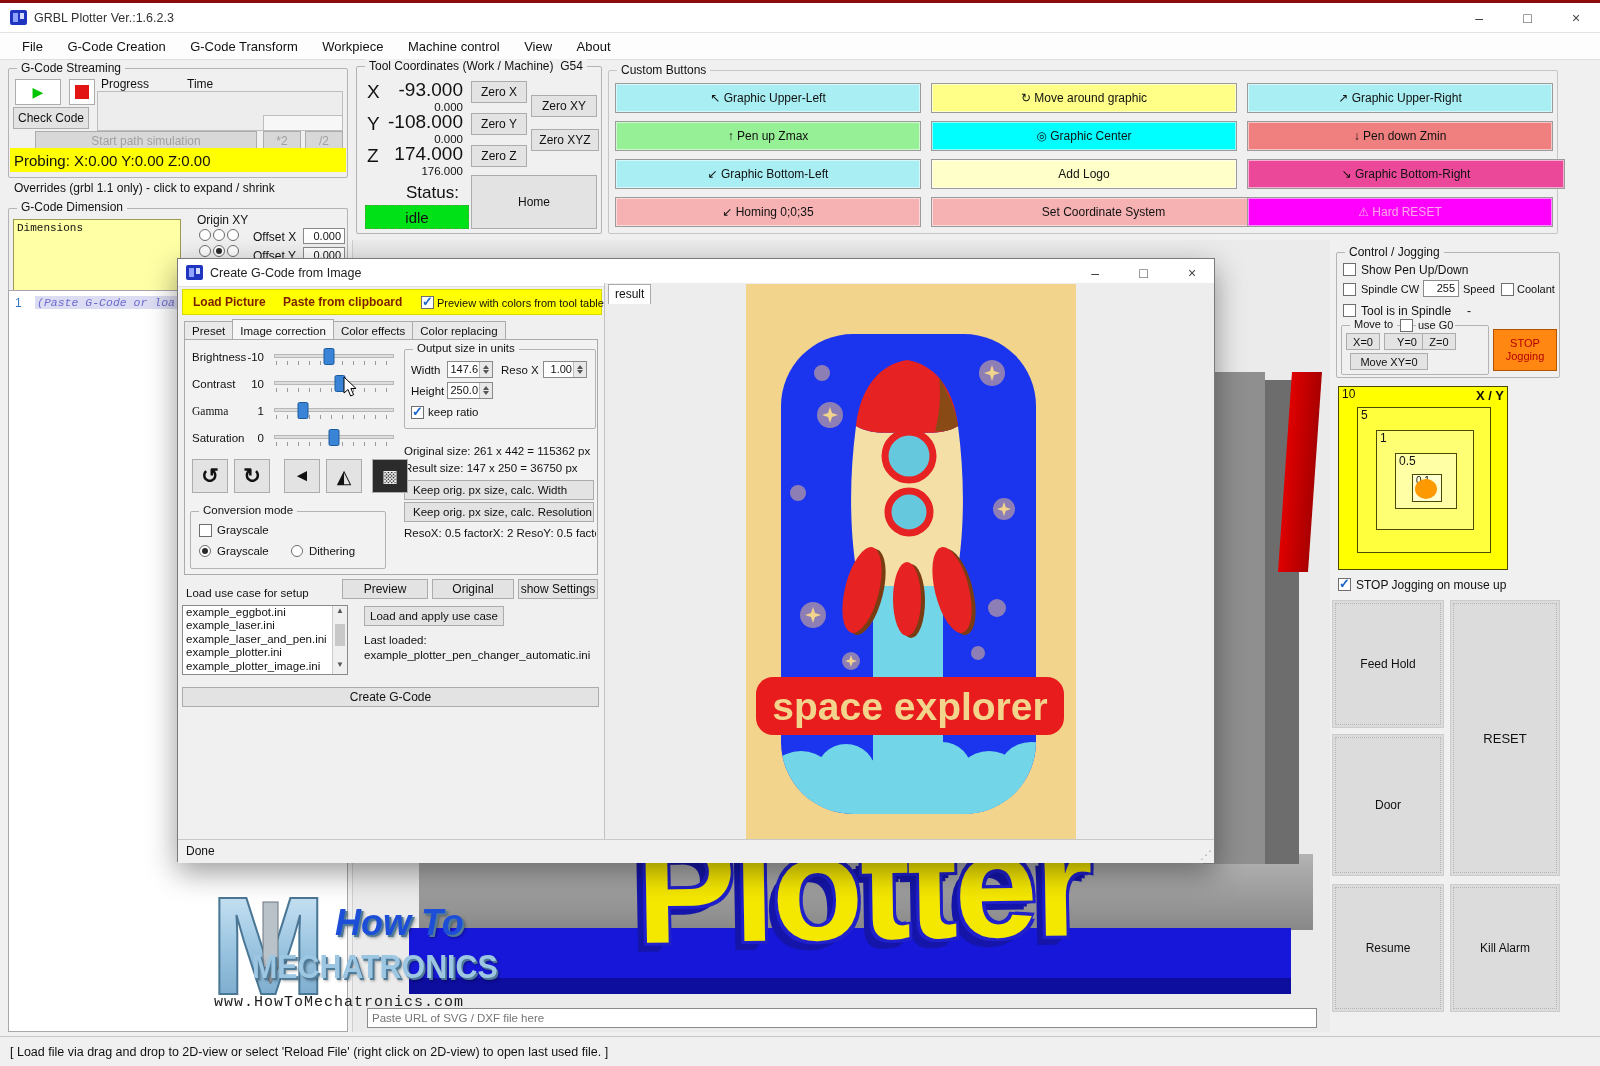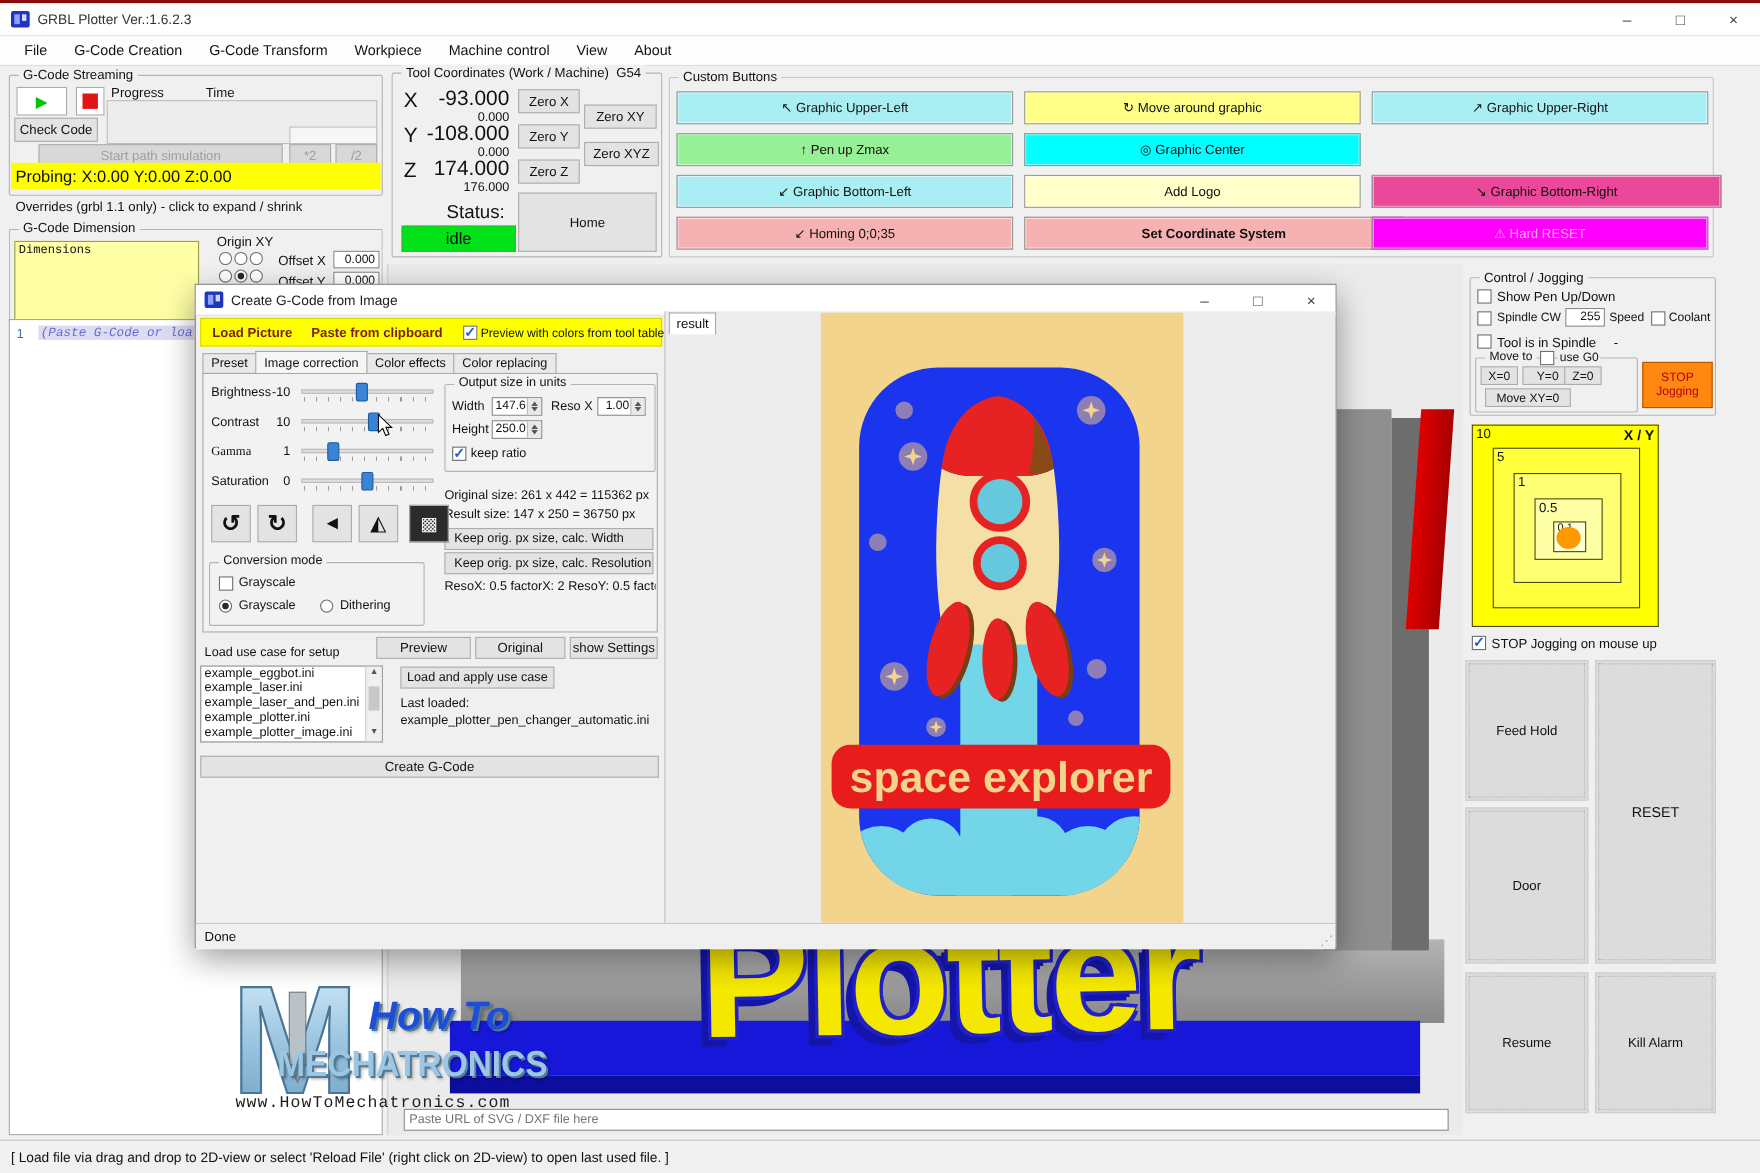--- a/index.html
+++ b/index.html
@@ -199,33 +199,36 @@
     </div>
   <div class="cbtn" style="left: 322px; top: 12px; width: 306px; height: 30px; background: rgb(255, 255, 135);">
       <span>↻ Move around graphic</span>
     </div>
   <div class="cbtn" style="left: 322px; top: 50px; width: 306px; height: 30px; background: rgb(0, 255, 255);">
       <span>◎ Graphic Center</span>
     </div>
   <div class="cbtn" style="left: 6px; top: 50px; width: 306px; height: 30px; background: rgb(150, 240, 150);">
       <span>↑ Pen up Zmax</span>
     </div>
+  <div class="cbtn" style="left: 638px; top: 50px; width: 306px; height: 30px; background: rgb(240, 127, 127);">
+      <span>↓ Pen down Zmin</span>
+    </div>
   <div class="cbtn" style="left: 6px; top: 88px; width: 306px; height: 30px; background: rgb(169, 238, 242);">
       <span>↙ Graphic Bottom-Left</span>
     </div>
   <div class="cbtn" style="left: 322px; top: 88px; width: 306px; height: 30px; background: rgb(255, 255, 201);">
       <span>Add Logo</span>
     </div>
   <div class="cbtn" style="left: 638px; top: 88px; width: 318px; height: 30px; background: #ec4899;">
       <span>↘ Graphic Bottom-Right</span>
     </div>
   <div class="cbtn" style="left: 6px; top: 126px; width: 306px; height: 30px; background: rgb(246, 178, 178);">
       <span>↙ Homing 0;0;35</span>
     </div>
-  <div class="cbtn" style="left: 322px; top: 126px; width: 345px; height: 30px; background: rgb(246, 178, 178); font-weight: bold;">
+  <div class="cbtn" style="left: 322px; top: 126px; width: 345px; height: 30px; background: rgb(246, 178, 178);">
       <span>Set Coordinate System</span>
     </div>
   <div class="cbtn" style="left: 638px; top: 126px; width: 306px; height: 30px; color: rgb(255, 169, 233); background: rgb(255, 0, 255);">
       <span>⚠ Hard RESET</span>
     </div>
 </div>
 
 <div class="grp" style="left:1336px;top:252px;width:224px;height:126px;">
   <span class="legend">Control / Jogging</span>
   <span class="cb" style="left:6px;top:10px;"></span>

